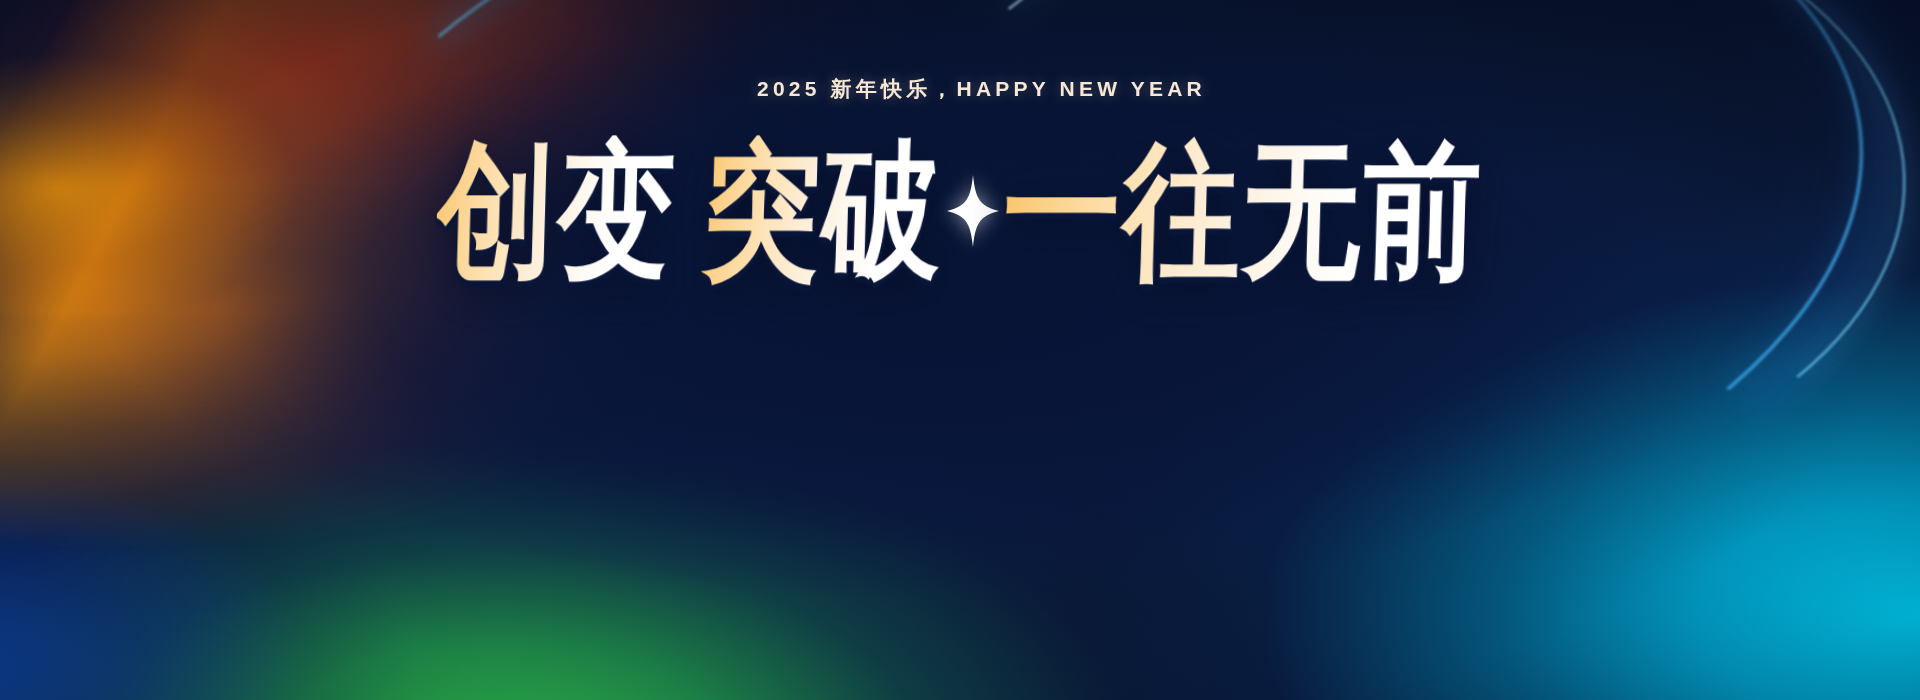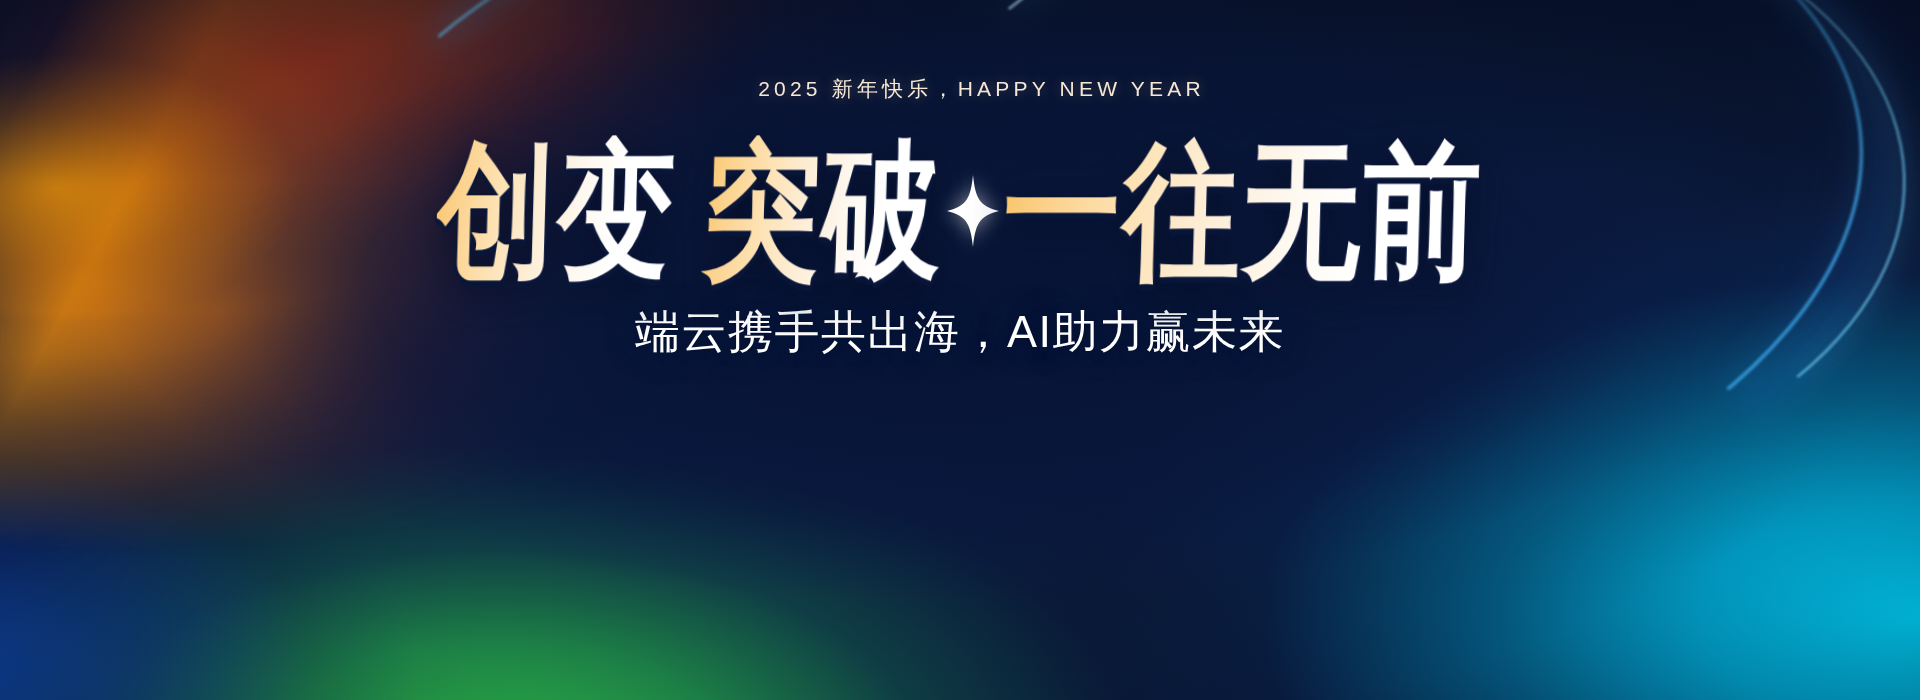--- a/index.html
+++ b/index.html
@@ -167,21 +167,21 @@
     z-index: 5;
   }
 
   
   .eyebrow {
     margin-top: 78px;
     font-size: 21px;
     line-height: 1;
     letter-spacing: 4.2px;
     color: #f6e8d6;
-    font-weight: 400;
+    font-weight: 700;
     white-space: nowrap;
     text-shadow: 0 0 14px rgba(255,226,180,0.30);
     margin-left: 43px;
   }
 
   
   .headline {
     margin-top: 52px;
     display: flex;
     align-items: center;
@@ -283,16 +283,15 @@
       <span class="headline-gap"></span>
       <span class="headline-text headline-part">突破</span>
       <span class="sparkle">
         <svg width="52" height="72" viewBox="0 0 52 72" aria-hidden="true">
           <path d="M26 0 C28.5 23 32 31 52 36 C32 41 28.5 49 26 72 C23.5 49 20 41 0 36 C20 31 23.5 23 26 0 Z" fill="#ffffff"></path>
         </svg>
       </span>
       <span class="headline-text headline-part">一往无前</span>
     </div>
 
-    <div class="subtitle">端云携手共出海，AI助力赢未来</div>
 
   </div>
 </div>
 
 </body></html>

